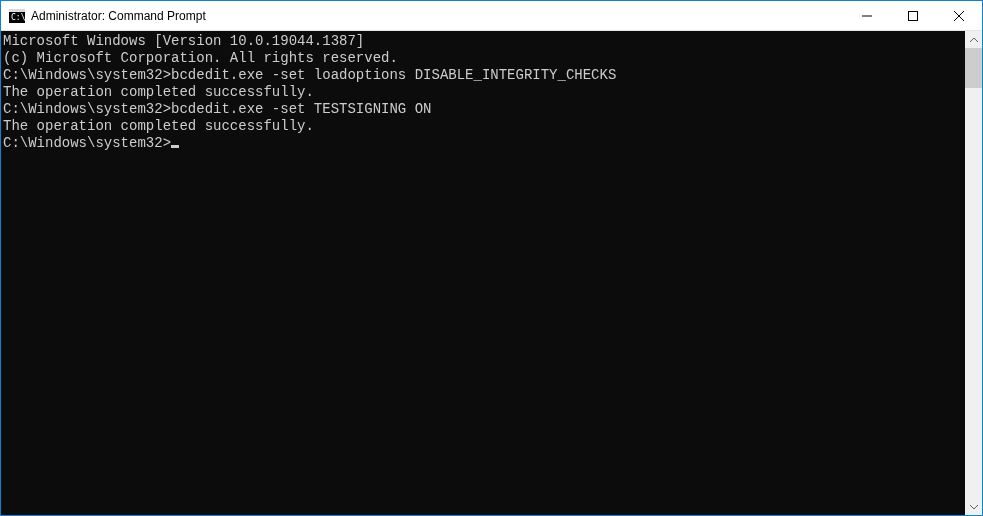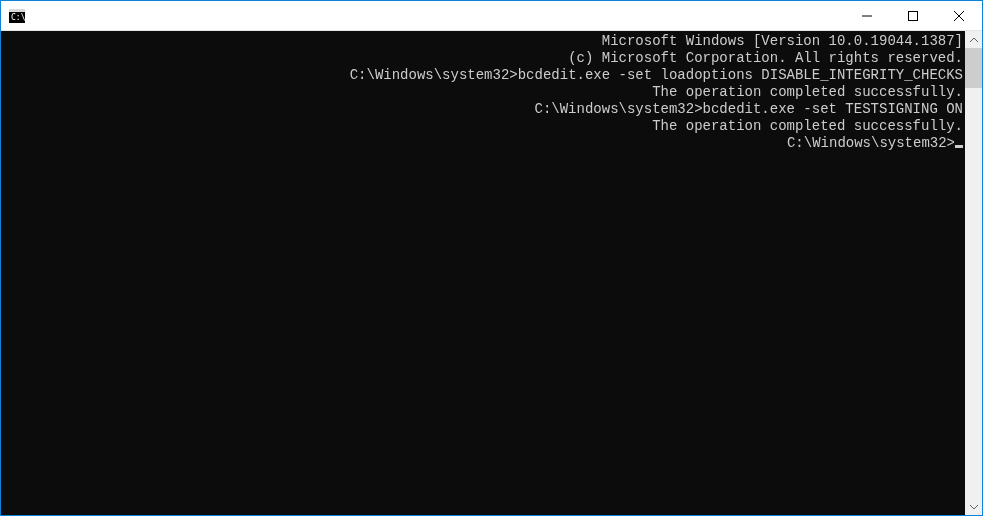--- a/index.html
+++ b/index.html
@@ -45,21 +45,21 @@
     flex: 1 1 auto;
     background: #0c0c0c;
     color: #cccccc;
     font-family: Consolas, "Courier New", monospace;
     font-size: 14px;
     line-height: 17px;
     padding: 2px 2px;
     white-space: pre;
     overflow: hidden;
   }
-  .line { display: block; text-align: right; }
+  .line { display: block; }
   .cursor {
     display: inline-block;
     width: 8px; height: 3px;
     background: #cccccc;
     vertical-align: -1px;
     margin-left: 0;
   }
   .scrollbar {
     width: 17px;
     background: #f0f0f0;
@@ -85,20 +85,21 @@
 
 <div class="window">
   <div class="titlebar">
     <span class="app-icon">
       <svg width="16" height="16" viewBox="0 0 16 16">
         <rect x="0" y="1" width="16" height="14" fill="#000"></rect>
         <rect x="0" y="1" width="16" height="3" fill="#d9d9d9"></rect>
         <text x="2" y="12" font-family="Consolas, monospace" font-size="8" fill="#fff">C:\</text>
       </svg>
     </span>
+    <span class="title-text">Administrator: Command Prompt</span>
     <span class="title-spacer"></span>
     <div class="win-controls">
       <button class="win-btn">
         <svg width="10" height="10" viewBox="0 0 10 10">
             <path d="M0 5 H10" stroke-width="1"></path>
           </svg>
       </button>
       <button class="win-btn">
         <svg width="10" height="10" viewBox="0 0 10 10">
             <rect x="0.5" y="0.5" width="9" height="9" fill="none" stroke-width="1"></rect>

